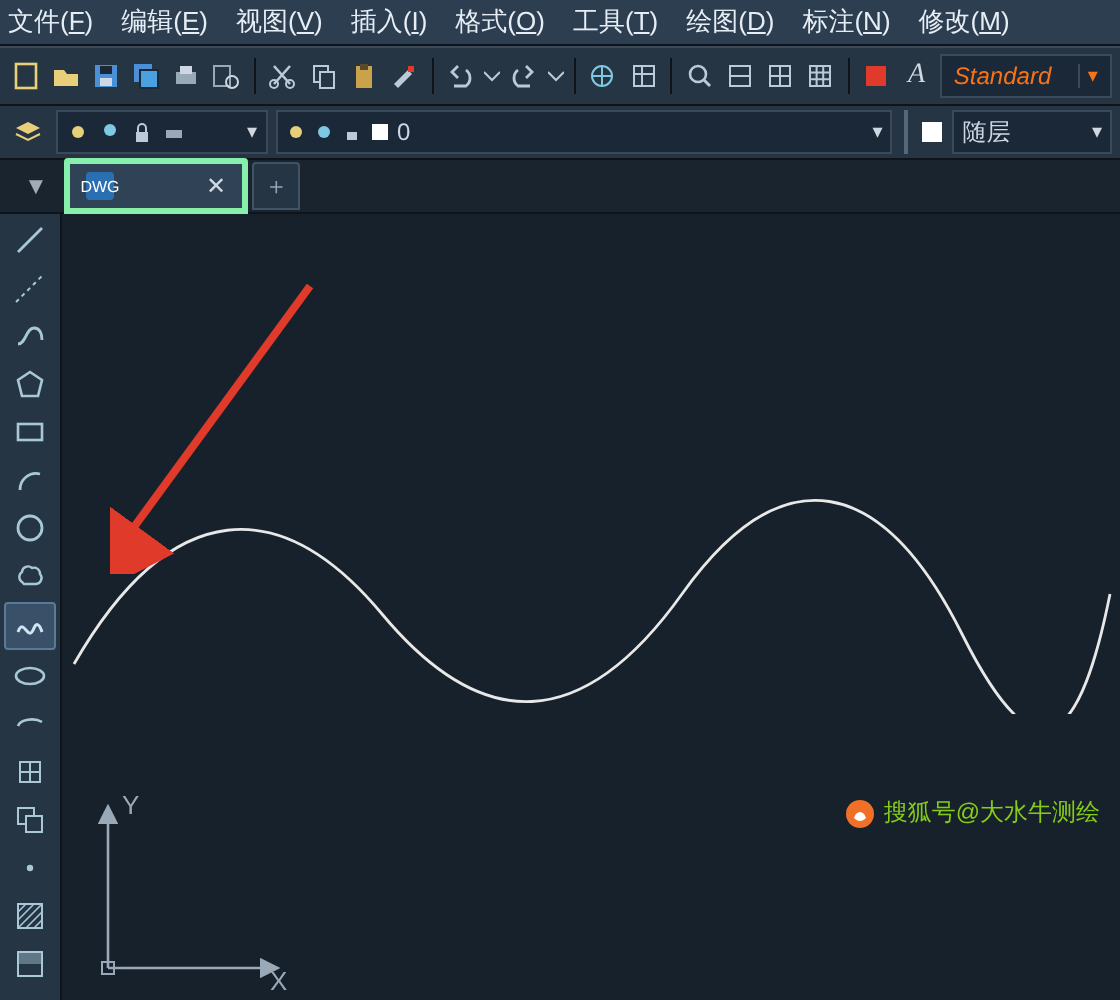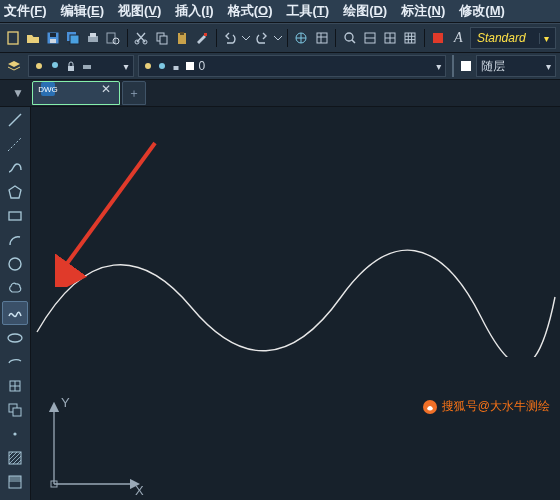--- a/index.html
+++ b/index.html
@@ -19,21 +19,20 @@
   .menubar {
     display: flex;
     align-items: center;
     height: 22px;
     background: #2c3e50;
     border-bottom: 1px solid #0f141a;
     padding: 0 4px;
     gap: 14px;
     font-size: 13px;
     color: #e6edf5;
-    font-weight: bold;
   }
   .menuitem { cursor: default; }
   .menuitem .hot { text-decoration: underline; }
 
   
   .stdbar {
     display: flex;
     align-items: center;
     height: 28px;
     background: #263544;
@@ -58,21 +57,21 @@
     margin: 0 2px;
   }
   .tb-select {
     display: flex;
     align-items: center;
     height: 20px;
     padding: 0 6px;
     min-width: 72px;
     background: #1b2838;
     border: 1px solid #3a4a5a;
-    color: #fde047;
+    color: #f97316;
     font-style: italic;
     font-size: 12px;
     gap: 6px;
   }
   .tb-select .caret {
     margin-left: auto;
     border-left: 1px solid #3a4a5a;
     padding-left: 4px;
     font-style: normal;
     font-size: 10px;
@@ -119,24 +118,24 @@
     left: 10px;
     width: 16px;
     height: 16px;
     display: flex;
     align-items: center;
     justify-content: center;
     color: #a0acb8;
   }
   .tab {
     display: flex;
-    align-items: flex-start;
+    align-items: center;
     height: 22px;
     background: #2f4256;
-    border: 1px solid #86efac;
+    border: 3px solid #86efac;
     padding: 0 8px;
     gap: 6px;
     color: #e6edf5;
     font-size: 12px;
     border-radius: 2px 2px 0 0;
   }
   .tab .file-ic {
     width: 14px;
     height: 14px;
     background: #2a6fb2;
@@ -228,21 +227,21 @@
     left: 0;
     top: 130px;
     z-index: 5;
     pointer-events: none;
   }
 
   .watermark {
     position: absolute;
     right: 10px;
     bottom: 90px;
-    color: #f97316;
+    color: #84cc16;
     font-size: 12px;
     z-index: 6;
     display: flex;
     align-items: center;
     gap: 4px;
   }
   .watermark .fox {
     width: 16px;
     height: 16px;
     display: inline-flex;

